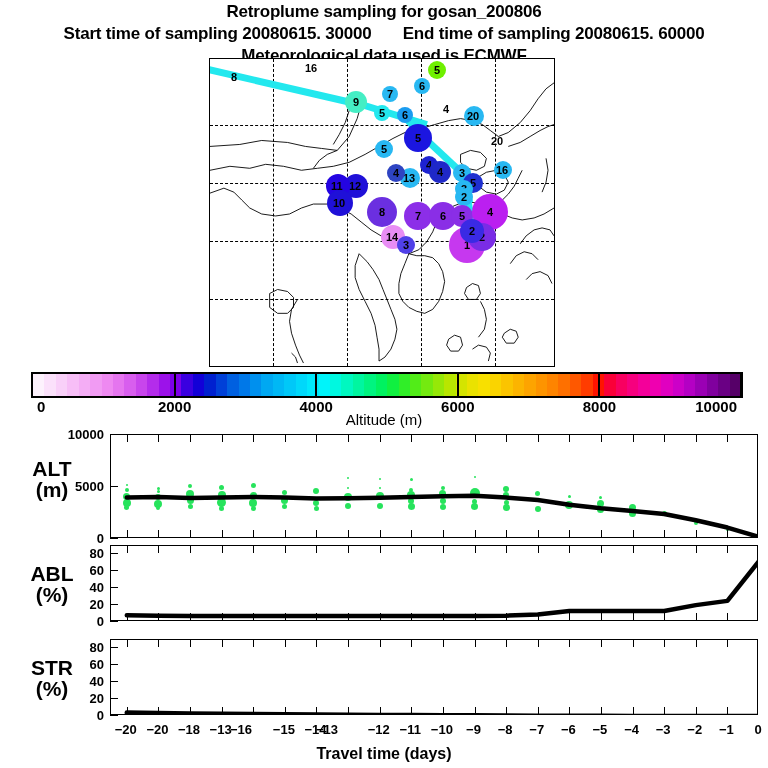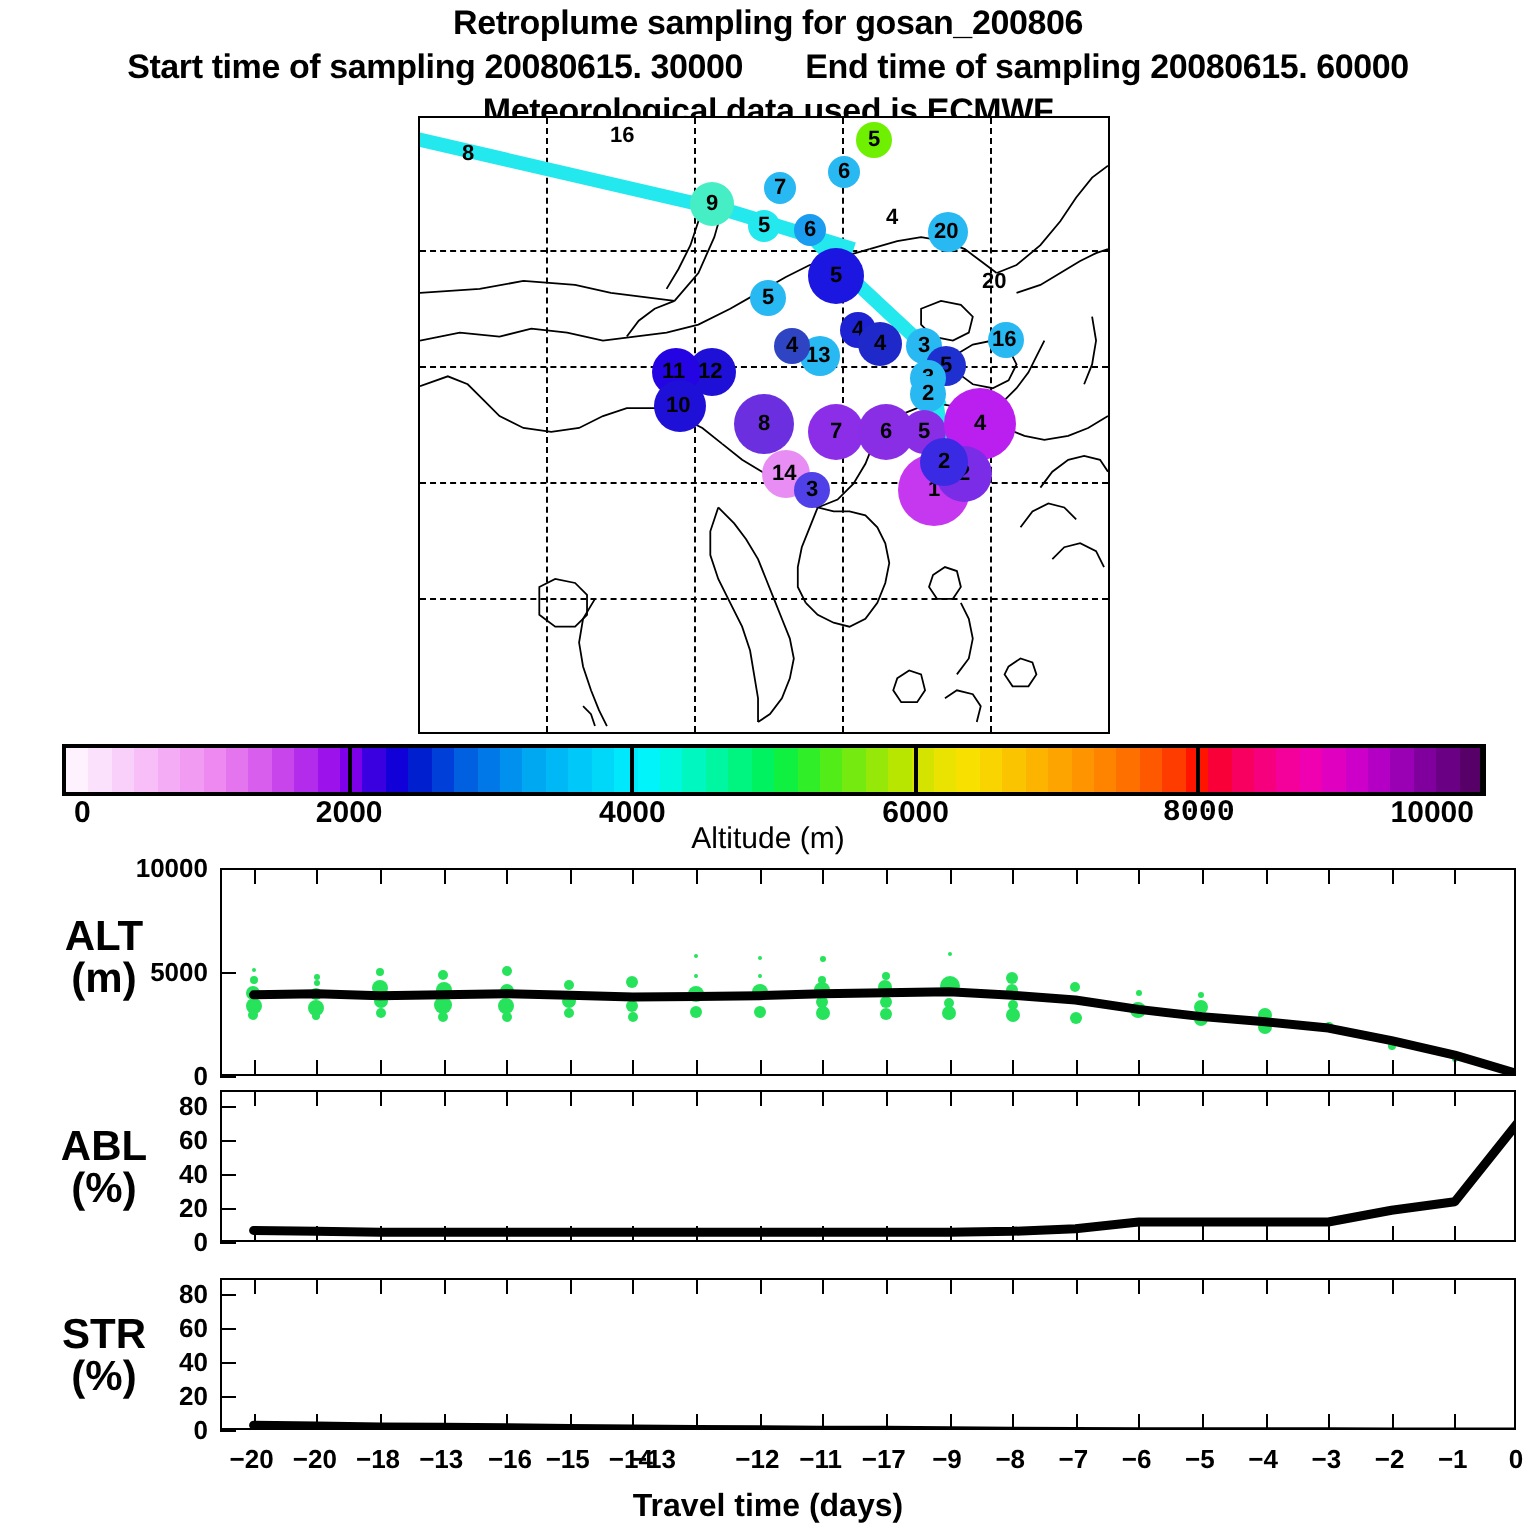--- a/index.html
+++ b/index.html
@@ -275,21 +275,21 @@
   </div>
 <div id="cbar-ticks">
     <div class="cbar-tl" style="left: 37px; transform: none;">0</div>
     <div class="cbar-major" style="left: 173.6px;"></div>
     <div class="cbar-tl" style="left: 174.6px;">2000</div>
     <div class="cbar-major" style="left: 315.2px;"></div>
     <div class="cbar-tl" style="left: 316.2px;">4000</div>
     <div class="cbar-major" style="left: 456.8px;"></div>
     <div class="cbar-tl" style="left: 457.8px;">6000</div>
     <div class="cbar-major" style="left: 598.4px;"></div>
-    <div class="cbar-tl" style="left: 599.4px; font-family: Liberation Mono, monospace;">8000</div>
+    <div class="cbar-tl" style="left: 599.4px;">8000</div>
     <div class="cbar-major" style="left: 740px;"></div>
     <div class="cbar-tl" style="left: 737px; transform: translateX(-100%);">10000</div>
   </div>
 <div class="abs" id="cbar-title">Altitude (m)</div>
 
 <div class="abs rowlabel" style="top:458px;">
   <div>ALT</div>
   <div>(m)</div>
 </div>
 <div class="abs panel" id="panel-alt">
@@ -536,27 +536,27 @@
     <div class="abs" style="left: 110px; top: 698.111px; width: 8px; height: 0px; border-top: 1.4px solid rgb(0, 0, 0);"></div>
     <div class="abs ylab" style="top: 715px; left: 0px; width: 104px; text-align: right; padding-right: 6px;">0</div>
     <div class="abs" style="left: 110px; top: 715px; width: 8px; height: 0px; border-top: 1.4px solid rgb(0, 0, 0);"></div>
   </div>
 
 <div id="xtick-labels">
     <div class="abs xtl" style="left: 125.805px;">−20</div>
     <div class="abs xtl" style="left: 157.415px;">−20</div>
     <div class="abs xtl" style="left: 189.024px;">−18</div>
     <div class="abs xtl" style="left: 220.634px;">−13</div>
-    <div class="abs xtl" style="left: 255px;">−16</div>
+    <div class="abs xtl" style="left: 241px;">−16</div>
     <div class="abs xtl" style="left: 283.854px;">−15</div>
     <div class="abs xtl" style="left: 315.463px;">−14</div>
     <div class="abs xtl" style="left: 327px;">−13</div>
     <div class="abs xtl" style="left: 378.683px;">−12</div>
     <div class="abs xtl" style="left: 410.293px;">−11</div>
-    <div class="abs xtl" style="left: 441.902px;">−17</div>
+    <div class="abs xtl" style="left: 441.902px;">−10</div>
     <div class="abs xtl" style="left: 473.512px;">−9</div>
     <div class="abs xtl" style="left: 505.122px;">−8</div>
     <div class="abs xtl" style="left: 536.732px;">−7</div>
     <div class="abs xtl" style="left: 568.341px;">−6</div>
     <div class="abs xtl" style="left: 599.951px;">−5</div>
     <div class="abs xtl" style="left: 631.561px;">−4</div>
     <div class="abs xtl" style="left: 663.171px;">−3</div>
     <div class="abs xtl" style="left: 694.78px;">−2</div>
     <div class="abs xtl" style="left: 726.39px;">−1</div>
     <div class="abs xtl" style="left: 758px;">0</div>

